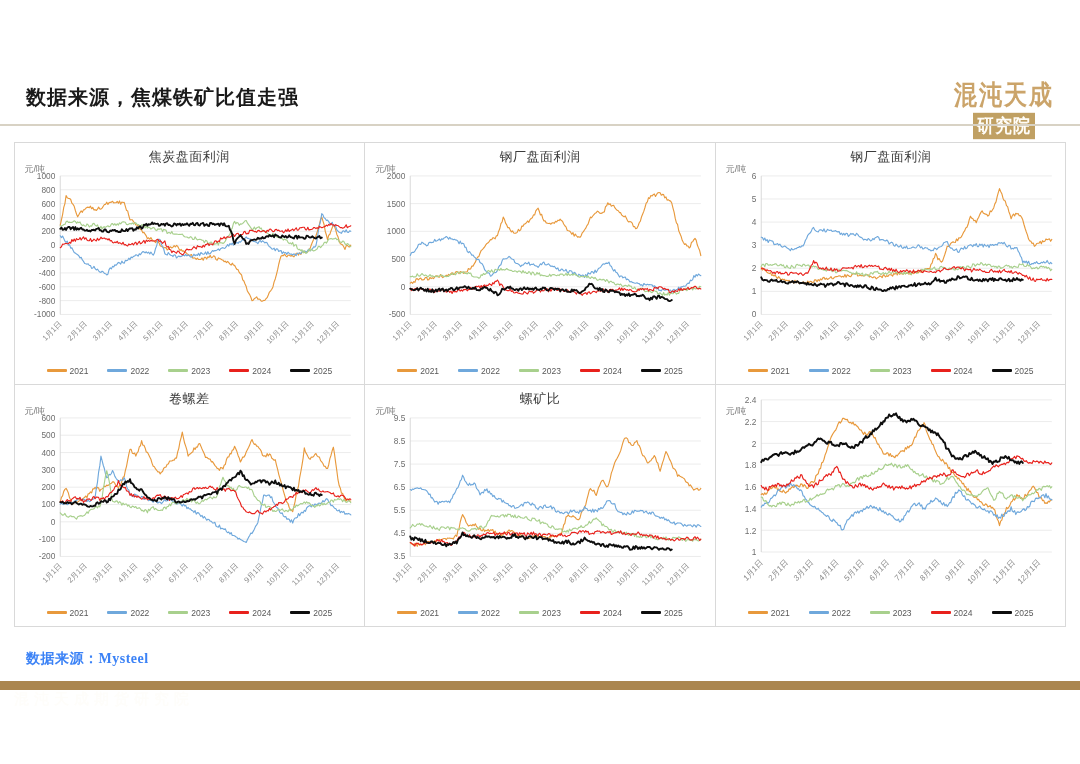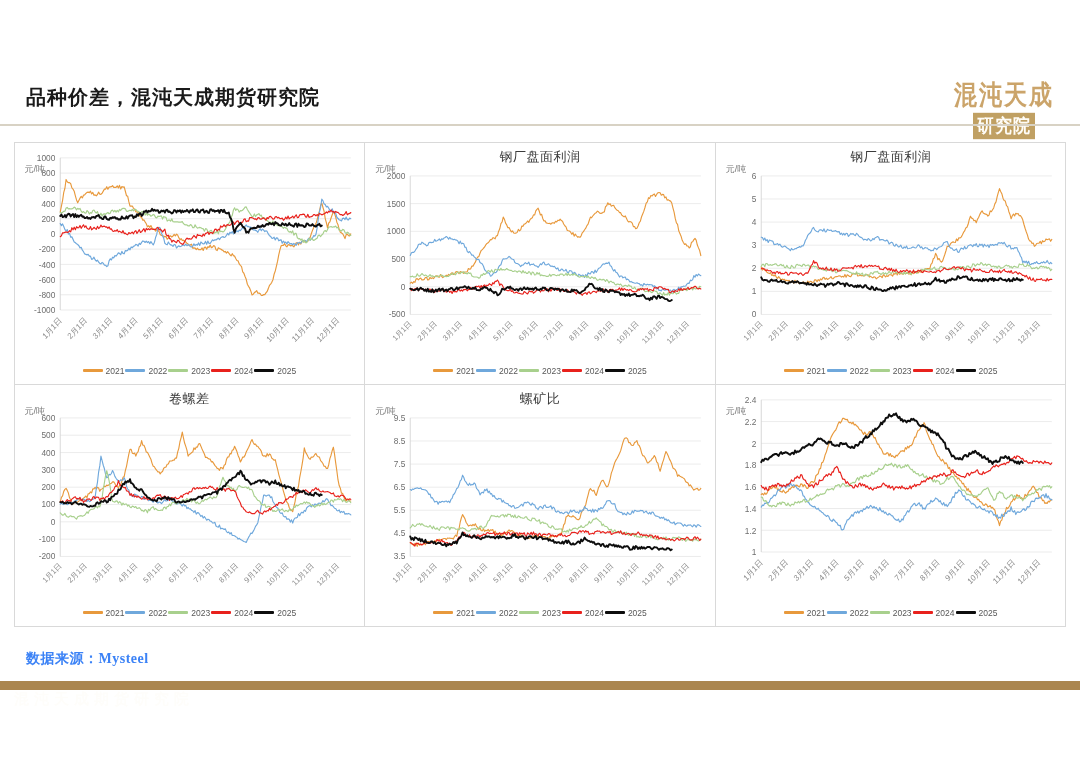--- a/index.html
+++ b/index.html
@@ -111,21 +111,21 @@
     flex: 1 1 auto;
     min-height: 0;
   }
   .plot-svg { display: block; width: 100%; height: 100%; }
 
   .chart-legend {
     height: 22px;
     display: flex;
     align-items: center;
     justify-content: center;
-    gap: 1px;
+    gap: 19px;
     border-top: 0;
   }
   .legend-item {
     display: flex;
     align-items: center;
     gap: 3px;
     font-size: 8.5px;
     color: #585858;
     font-family: "Liberation Sans", sans-serif;
   }
@@ -162,31 +162,32 @@
     color: #fefdfa;
     letter-spacing: 5px;
     font-weight: bold;
     white-space: nowrap;
   }
 </style>
 </head>
 <body>
 
 <div id="slide-header">
-  <div id="slide-title">品种价差，混沌天成期货研究院</div>
+  <div id="slide-title">数据来源，焦煤铁矿比值走强</div>
   <div id="brand-logo">
     <span class="seal-chars">混沌天成</span>
     <span class="seal-box">研究院</span>
   </div>
   <div id="header-rule"></div>
 </div>
 
 <div id="charts-grid">
     <div class="chart-panel">
       <div class="chart-unit">元/吨</div>
+      <div class="chart-title">焦炭盘面利润</div>
       <div class="plot-wrap">
         <svg class="plot-svg" viewBox="0 0 344 196" preserveAspectRatio="none">
           <line x1="40" x2="336" y1="150" y2="150" stroke="#e3e3e3" stroke-width="0.7"></line>
           <text x="35" y="153" text-anchor="end" font-size="8.5" fill="#6e6e6e" font-family="&quot;Liberation Sans&quot;, sans-serif">-1000</text>
           <line x1="40" x2="336" y1="136" y2="136" stroke="#e3e3e3" stroke-width="0.7"></line>
           <text x="35" y="139" text-anchor="end" font-size="8.5" fill="#6e6e6e" font-family="&quot;Liberation Sans&quot;, sans-serif">-800</text>
           <line x1="40" x2="336" y1="122" y2="122" stroke="#e3e3e3" stroke-width="0.7"></line>
           <text x="35" y="125" text-anchor="end" font-size="8.5" fill="#6e6e6e" font-family="&quot;Liberation Sans&quot;, sans-serif">-600</text>
           <line x1="40" x2="336" y1="108" y2="108" stroke="#e3e3e3" stroke-width="0.7"></line>
           <text x="35" y="111" text-anchor="end" font-size="8.5" fill="#6e6e6e" font-family="&quot;Liberation Sans&quot;, sans-serif">-400</text>

